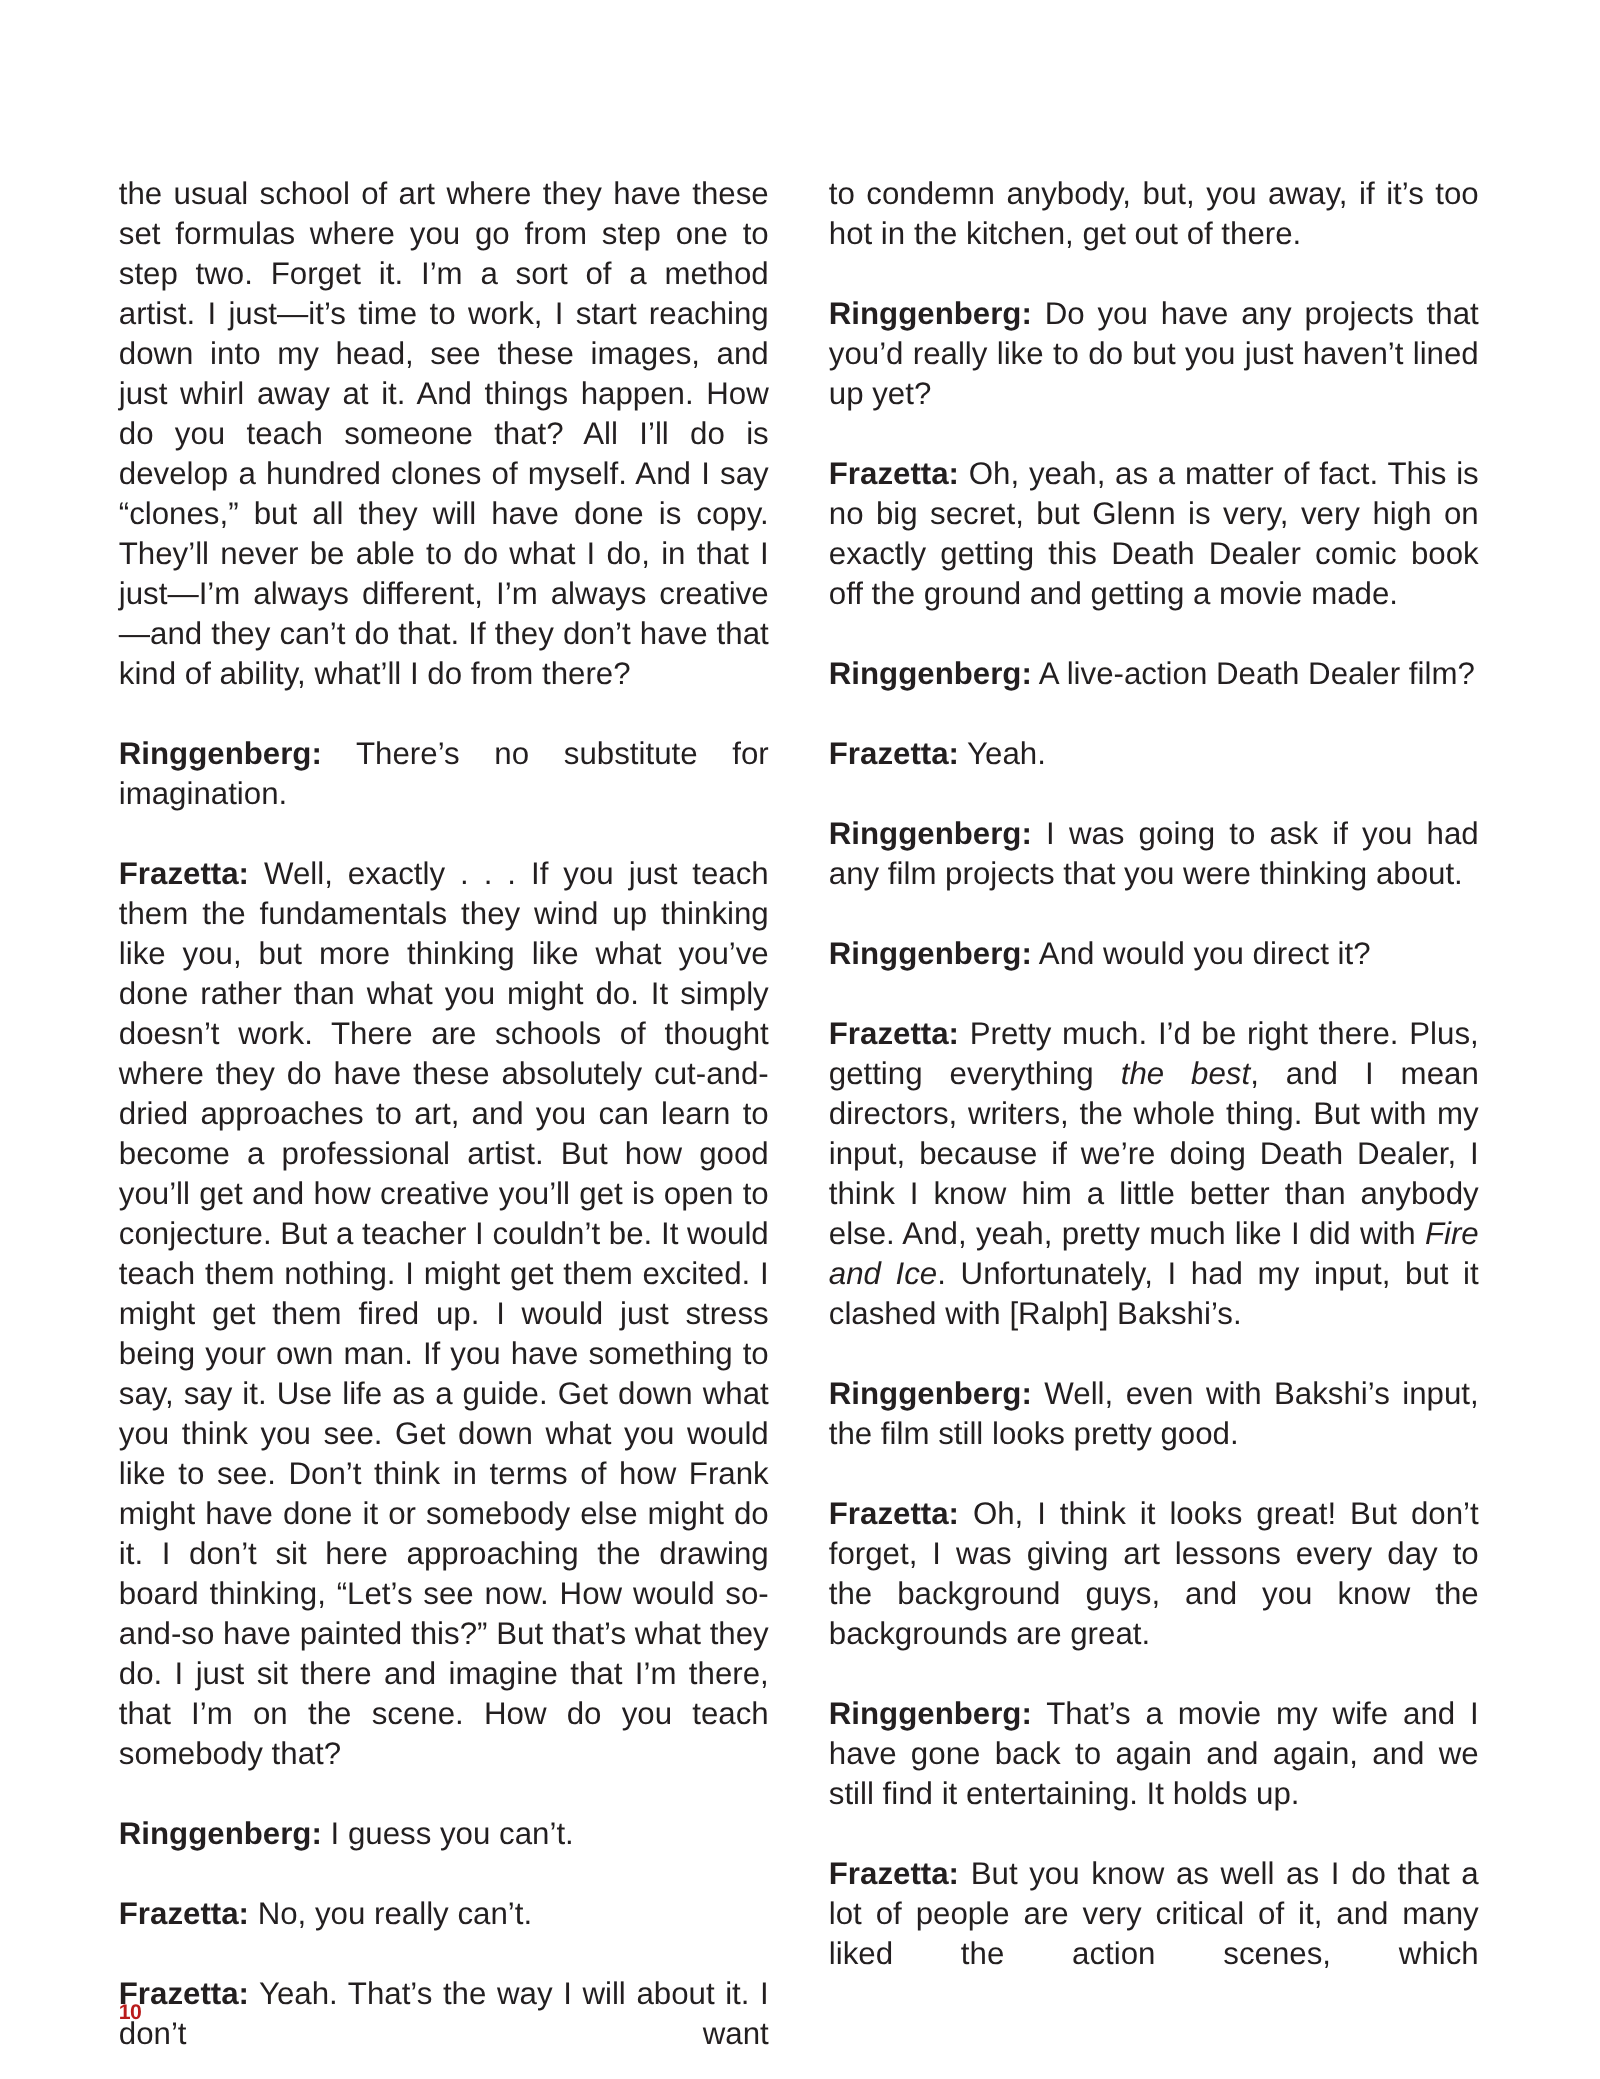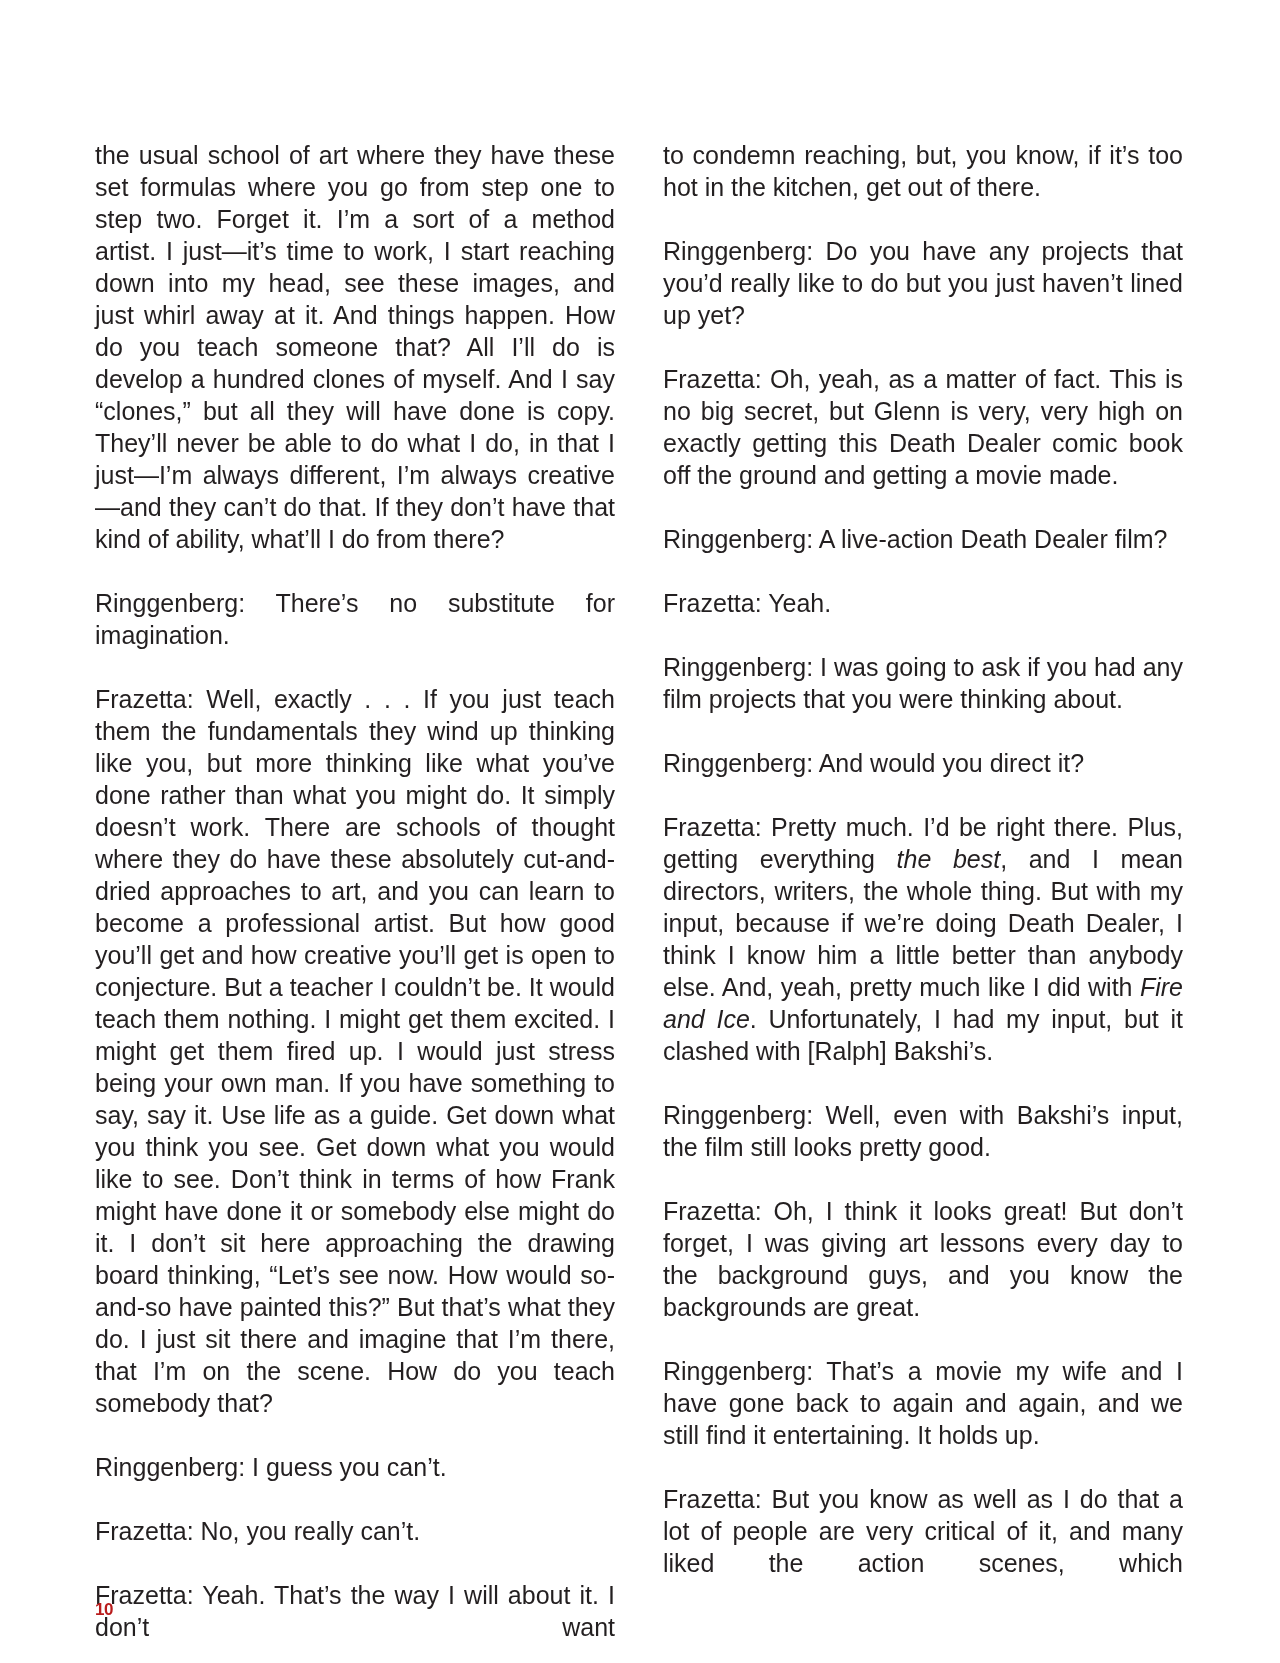--- a/index.html
+++ b/index.html
@@ -3,38 +3,38 @@
 <meta charset="utf-8">
 <style>
   html, body { margin: 0; padding: 0; background: #ffffff; }
   body { width: 1280px; height: 1663px; position: relative; overflow: hidden;
          font-family: "Liberation Sans", sans-serif; color: #231f20; }
   .col { position: absolute; top: 139px; width: 520px; font-size: 25px; line-height: 32px;
          text-align: justify; }
   .col.left { left: 95px; }
   .col.right { left: 663px; }
   .para { margin: 0 0 32px 0; }
-  .speaker { font-weight: normal; }
+  .speaker { font-weight: bold; }
   .page-num { position: absolute; left: 95px; top: 1600px; font-family: "Liberation Sans", sans-serif;
               font-weight: bold; font-size: 17px; letter-spacing: -0.5px; color: #b91c1c; }
 </style>
 </head>
 <body>
 
 <div class="col left">
   <p class="para"><span>the usual school of art where they have these set formulas where you go from step one to step two. Forget it. I’m a sort of a method artist. I just—it’s time to work, I start reaching down into my head, see these images, and just whirl away at it. And things happen. How do you teach someone that? All I’ll do is develop a hundred clones of myself. And I say “clones,” but all they will have done is copy. They’ll never be able to do what I do, in that I just—I’m always different, I’m always creative—and they can’t do that. If they don’t have that kind of ability, what’ll I do from there?</span></p>
   <p class="para"><span class="speaker">Ringgenberg:</span><span> There’s no substitute for imagination.</span></p>
   <p class="para"><span class="speaker">Frazetta:</span><span> Well, exactly . . . If you just teach them the fundamentals they wind up thinking like you, but more thinking like what you’ve done rather than what you might do. It simply doesn’t work. There are schools of thought where they do have these absolutely cut-and-dried approaches to art, and you can learn to become a professional artist. But how good you’ll get and how creative you’ll get is open to conjecture. But a teacher I couldn’t be. It would teach them nothing. I might get them excited. I might get them fired up. I would just stress being your own man. If you have something to say, say it. Use life as a guide. Get down what you think you see. Get down what you would like to see. Don’t think in terms of how Frank might have done it or somebody else might do it. I don’t sit here approaching the drawing board thinking, “Let’s see now. How would so-and-so have painted this?” But that’s what they do. I just sit there and imagine that I’m there, that I’m on the scene. How do you teach somebody that?</span></p>
   <p class="para"><span class="speaker">Ringgenberg:</span><span> I guess you can’t.</span></p>
   <p class="para"><span class="speaker">Frazetta:</span><span> No, you really can’t.</span></p>
   <p class="para" style="text-align-last: justify;"><span class="speaker">Frazetta:</span><span> Yeah. That’s the way I will about it. I don’t want</span></p>
 </div>
 
 <div class="col right">
-  <p class="para"><span>to condemn reaching, but, you know, if it’s too hot in the kitchen, get out of there.</span></p>
+  <p class="para"><span>to condemn anybody, but, you away, if it’s too hot in the kitchen, get out of there.</span></p>
   <p class="para"><span class="speaker">Ringgenberg:</span><span> Do you have any projects that you’d really like to do but you just haven’t lined up yet?</span></p>
   <p class="para"><span class="speaker">Frazetta:</span><span> Oh, yeah, as a matter of fact. This is no big secret, but Glenn is very, very high on exactly getting this Death Dealer comic book off the ground and getting a movie made.</span></p>
   <p class="para"><span class="speaker">Ringgenberg:</span><span> A live-action Death Dealer film?</span></p>
   <p class="para"><span class="speaker">Frazetta:</span><span> Yeah.</span></p>
   <p class="para"><span class="speaker">Ringgenberg:</span><span> I was going to ask if you had any film projects that you were thinking about.</span></p>
   <p class="para"><span class="speaker">Ringgenberg:</span><span> And would you direct it?</span></p>
   <p class="para"><span class="speaker">Frazetta:</span><span> Pretty much. I’d be right there. Plus, getting everything </span><em>the best</em><span>, and I mean directors, writers, the whole thing. But with my input, because if we’re doing Death Dealer, I think I know him a little better than anybody else. And, yeah, pretty much like I did with </span><em>Fire and Ice</em><span>. Unfortunately, I had my input, but it clashed with [Ralph] Bakshi’s.</span></p>
   <p class="para"><span class="speaker">Ringgenberg:</span><span> Well, even with Bakshi’s input, the film still looks pretty good.</span></p>
   <p class="para"><span class="speaker">Frazetta:</span><span> Oh, I think it looks great! But don’t forget, I was giving art lessons every day to the background guys, and you know the backgrounds are great.</span></p>
   <p class="para"><span class="speaker">Ringgenberg:</span><span> That’s a movie my wife and I have gone back to again and again, and we still find it entertaining. It holds up.</span></p>

